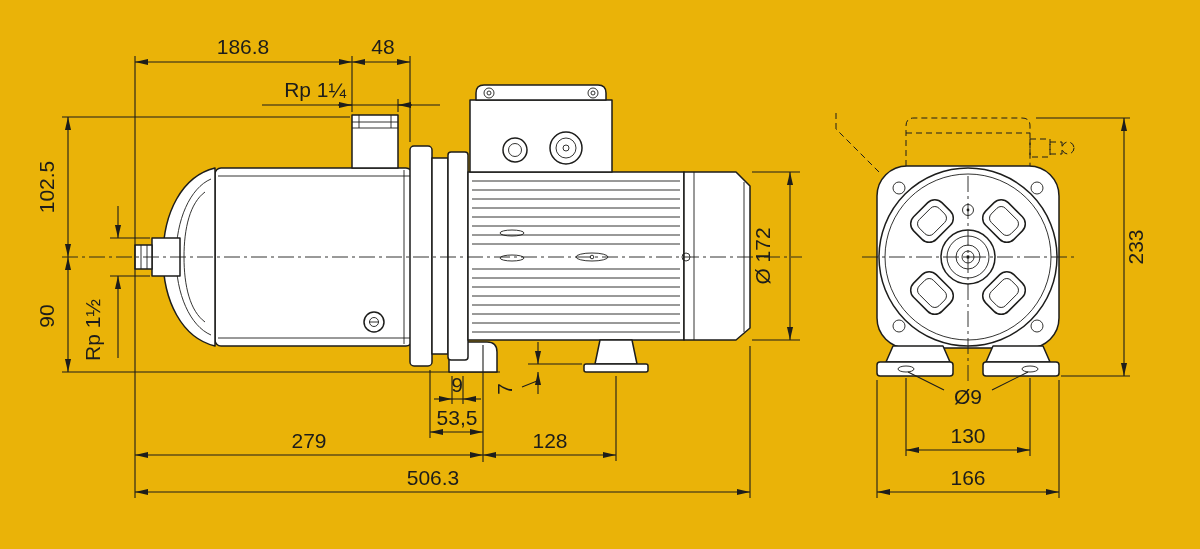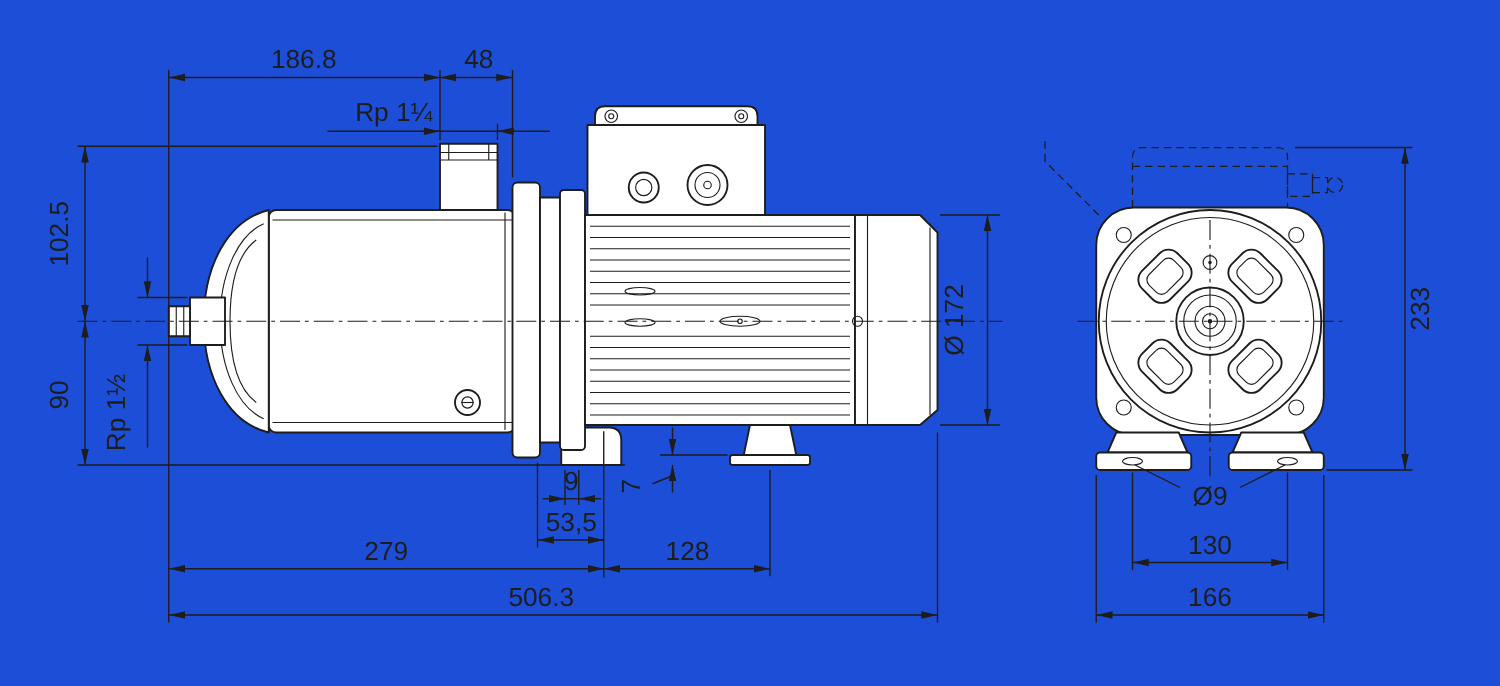--- a/index.html
+++ b/index.html
@@ -1,16 +1,16 @@
 <!DOCTYPE html>
 <html><head>
 <meta charset="utf-8">
 <style>
   html,body{margin:0;padding:0;background:#fff;}
-  .stage{position:relative;width:1200px;height:549px;background:#1d4ed8;overflow:hidden;}
+  .stage{position:relative;width:1200px;height:549px;background:#eab308;overflow:hidden;}
   svg text{font-family:"Liberation Sans","DejaVu Sans",sans-serif;font-size:21px;fill:#1d1d1b;}
   .ol  {stroke:#1d1d1b;stroke-width:1.5;fill:none;stroke-linejoin:round;stroke-linecap:round;}
   .olw {stroke:#1d1d1b;stroke-width:1.5;fill:#ffffff;stroke-linejoin:round;}
   .thin{stroke:#1d1d1b;stroke-width:0.9;fill:none;}
   .dim {stroke:#1d1d1b;stroke-width:1.1;fill:none;}
   .cl  {stroke:#1d1d1b;stroke-width:0.9;fill:none;stroke-dasharray:16 4 3 4;}
   .hid {stroke:#1d1d1b;stroke-width:1;fill:none;stroke-dasharray:6 4;}
   .dot {fill:#1d1d1b;stroke:none;}
 </style>
 </head>

